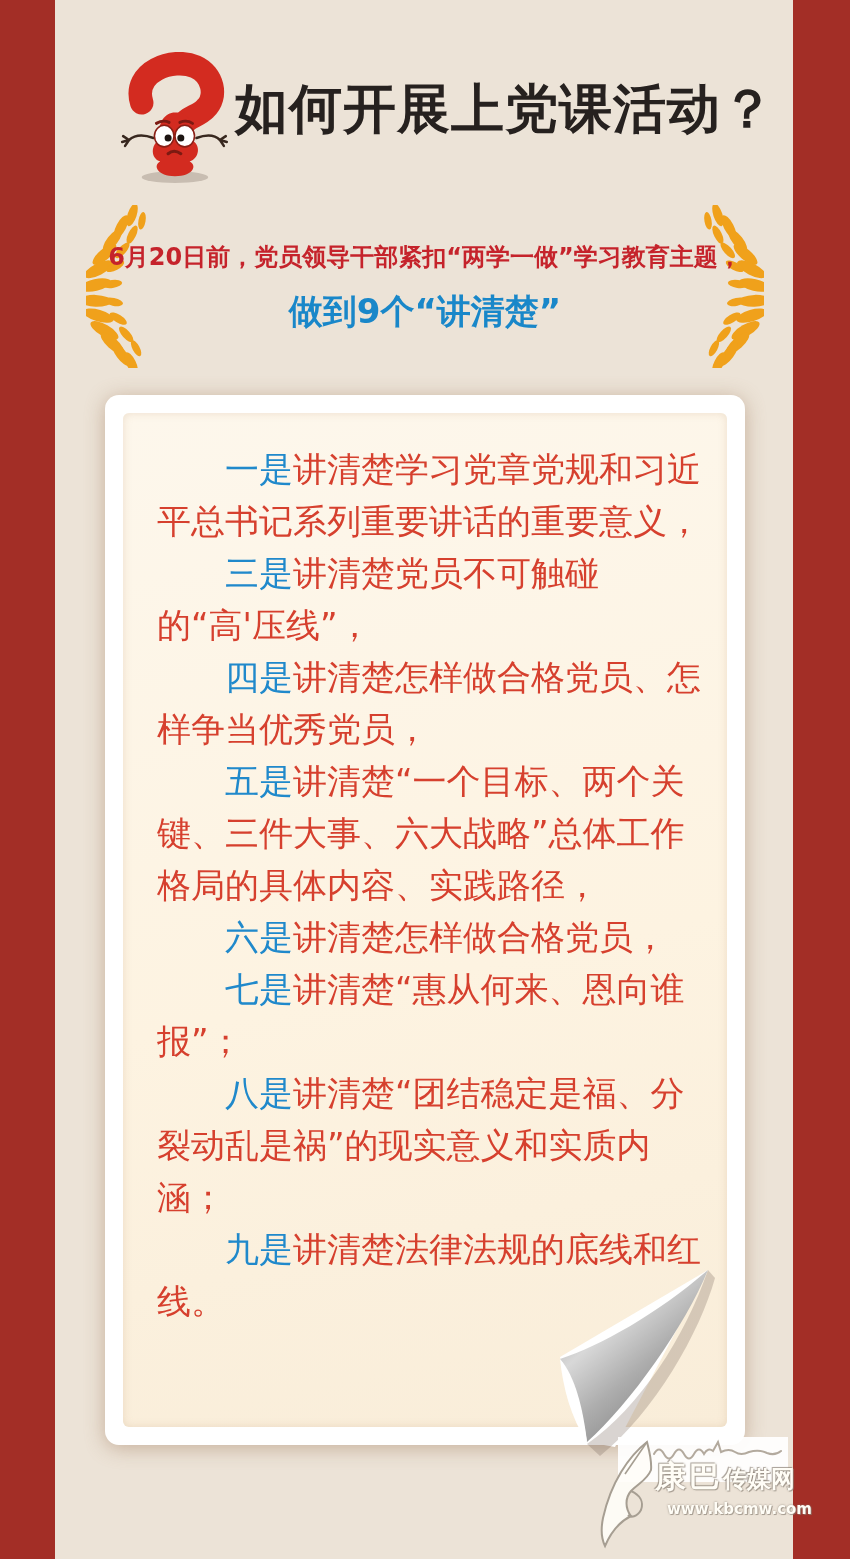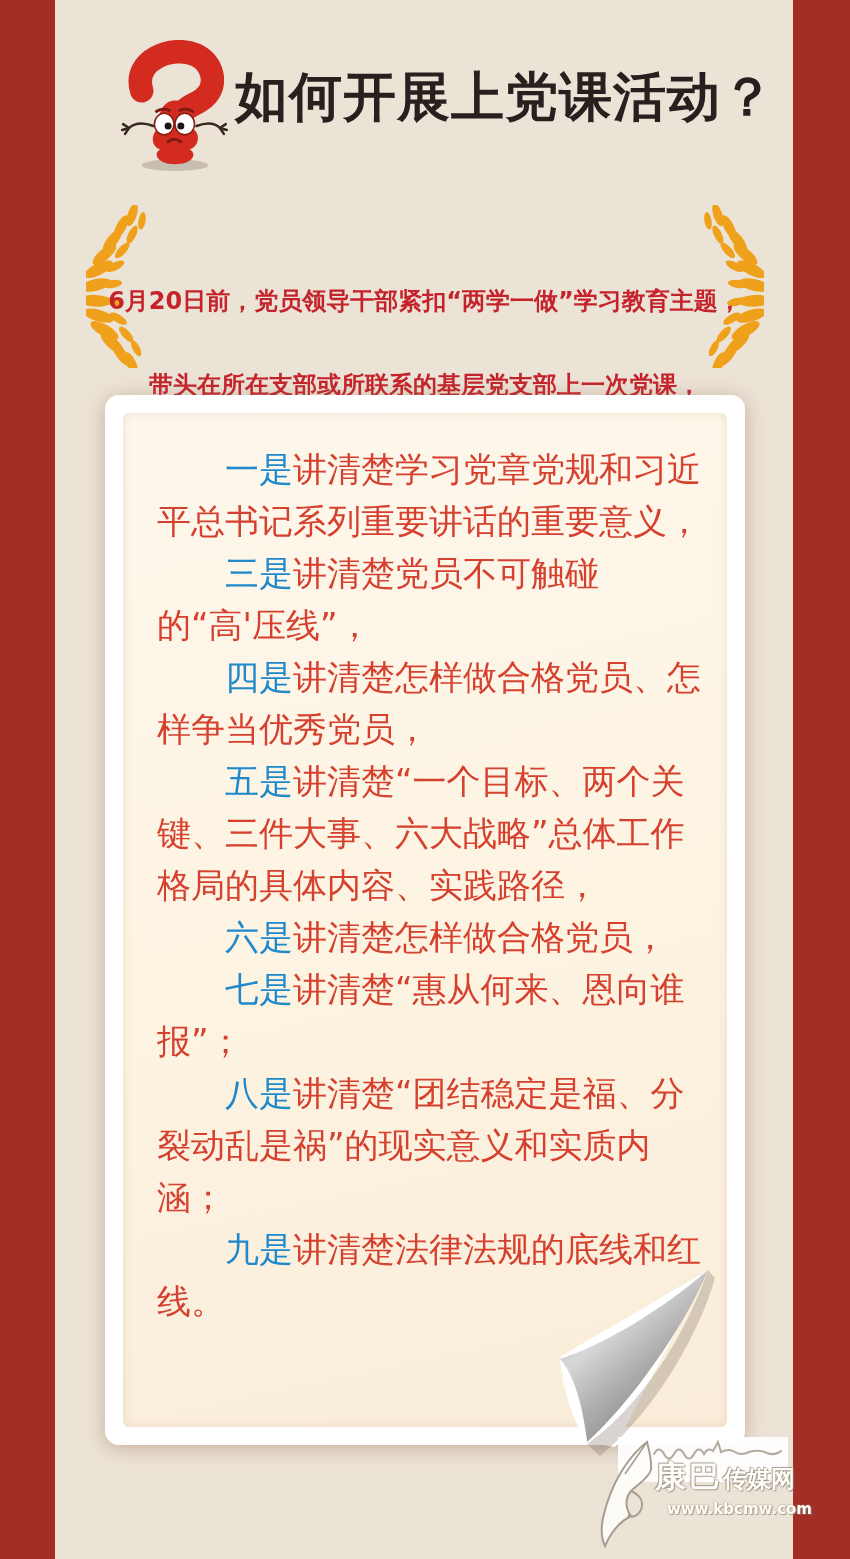--- a/index.html
+++ b/index.html
@@ -3,32 +3,32 @@
 <meta charset="utf-8">
 <style>
   html,body{margin:0;padding:0;background:#ece3d7;}
   body{width:850px;height:1559px;position:relative;font-family:"DejaVu Sans","Liberation Sans",sans-serif;overflow:hidden;}
   .page{position:absolute;inset:0;background:#ece3d7;}
   .border-side{position:absolute;top:0;height:100%;background:#a32e26;}
   .border-left{left:0;width:55px;}
   .border-right{right:0;width:57px;}
 
   
-  .header{position:absolute;left:55px;right:57px;top:40px;height:140px;}
+  .header{position:absolute;left:55px;right:57px;top:52px;height:140px;}
   .mascot{position:absolute;left:58px;top:0;width:120px;height:132px;}
   .page-title{position:absolute;left:172px;right:10px;top:22px;text-align:center;
     font-size:53px;font-weight:bold;color:#26211f;letter-spacing:1px;white-space:nowrap;}
 
   
   .banner{position:absolute;left:60px;right:60px;top:203px;height:168px;}
   .laurel{position:absolute;top:2px;width:110px;height:163px;}
   .laurel-left{left:26px;}
   .laurel-right{right:26px;transform:scaleX(-1);}
   .banner-text{position:absolute;left:30px;right:30px;top:34px;text-align:center;}
-  .banner-line-red{font-size:24px;font-weight:bold;color:#c5232b;line-height:40px;white-space:nowrap;margin-top:44px;}
+  .banner-line-red{font-size:24px;font-weight:bold;color:#c5232b;line-height:40px;white-space:nowrap;}
   .banner-line-blue{font-size:34px;font-weight:bold;color:#1987c9;margin-top:12px;white-space:nowrap;}
 
   
   .card{position:absolute;left:105px;top:395px;width:640px;height:1050px;background:#ffffff;
     border-radius:14px;box-shadow:0 3px 20px rgba(150,110,80,.45);}
   .card-inner{position:absolute;inset:18px;border-radius:6px;
     background:linear-gradient(168deg,#fdf7ec 0%,#fdf3e1 55%,#f9edd9 100%);
     box-shadow:inset 0 0 8px rgba(190,150,110,.25);
     padding:30px 12px 0 34px;box-sizing:border-box;}
   .item{margin:0;text-indent:2em;font-size:34px;line-height:52px;color:#d6402e;word-break:break-all;}
@@ -121,21 +121,20 @@
         <ellipse rx="10" ry="4" transform="translate(29,62) rotate(-28)"></ellipse>
         <ellipse rx="10" ry="4" transform="translate(26,80) rotate(-8)"></ellipse>
         <ellipse rx="10" ry="4" transform="translate(27,98) rotate(12)"></ellipse>
         <ellipse rx="10" ry="4" transform="translate(32,115) rotate(32)"></ellipse>
         <ellipse rx="10" ry="4" transform="translate(40,131) rotate(48)"></ellipse>
         <ellipse rx="9" ry="3.6" transform="translate(50,145) rotate(62)"></ellipse>
       </g>
     </svg>
     <div class="banner-text">
       <div class="banner-line-red">6月20日前，党员领导干部紧扣“两学一做”学习教育主题，</div>
-      <div class="banner-line-red">带头在所在支部或所联系的基层党支部上一次党课，</div>
       <div class="banner-line-blue">做到9个“讲清楚”</div>
     </div>
   </div>
 
   <div class="card">
     <div class="card-inner">
       <p class="item"><span class="num">一是</span><span>讲清楚学习党章党规和习近平总书记系列重要讲话的重要意义，</span></p>
       <p class="item"><span class="num">三是</span><span>讲清楚党员不可触碰的“高'压线”，</span></p>
       <p class="item"><span class="num">四是</span><span>讲清楚怎样做合格党员、怎样争当优秀党员，</span></p>
       <p class="item"><span class="num">五是</span><span>讲清楚“一个目标、两个关键、三件大事、六大战略”总体工作格局的具体内容、实践路径，</span></p>

